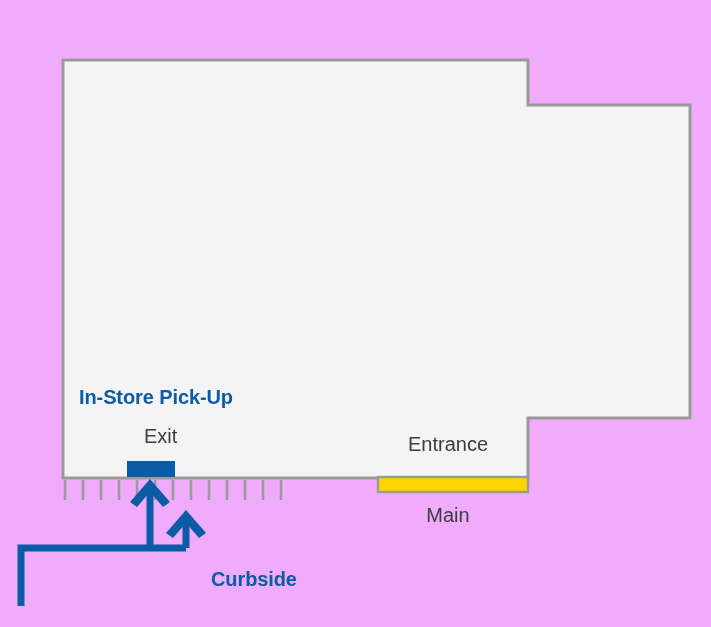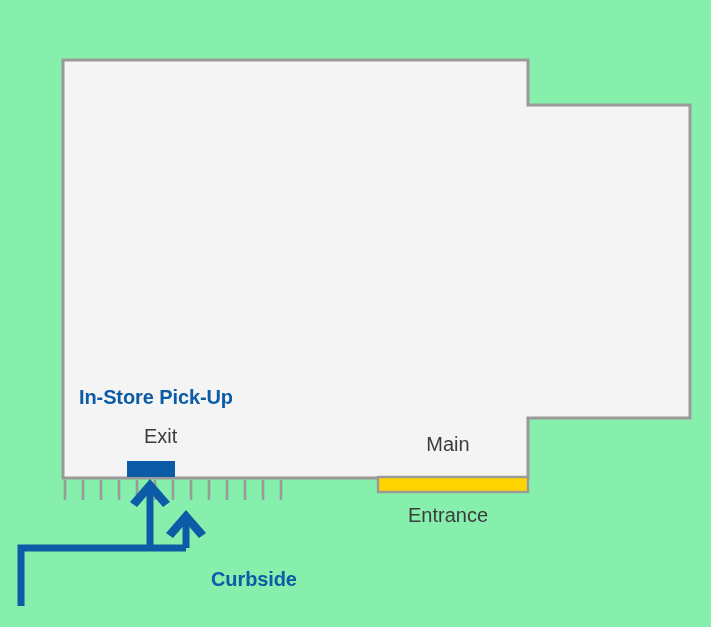--- a/index.html
+++ b/index.html
@@ -7,21 +7,21 @@
     padding: 0;
     background: #ffffff;
   }
   body {
     font-family: "Liberation Sans", sans-serif;
   }
   #map-root {
     position: relative;
     width: 711px;
     height: 627px;
-    background: #86efac;
+    background: #f0abfc;
     overflow: hidden;
   }
   #map-svg {
     position: absolute;
     left: 0;
     top: 0;
     width: 711px;
     height: 627px;
     display: block;
   }
@@ -101,22 +101,22 @@
 
     <path id="arrow-head-secondary" d="M 186 510 L 206 533 L 199 538 L 186 523 L 173 538 L 166 533 Z" fill="#0B5BA6"></path>
 
   </svg>
 
   <div class="lbl lbl-accent" id="label-in-store-pickup">In-Store Pick-Up</div>
 
   <div class="lbl lbl-neutral" id="label-exit">Exit</div>
 
   <div class="lbl lbl-neutral" id="label-main-entrance">
+    <div>Entrance</div>
     <div>Main</div>
-    <div>Entrance</div>
   </div>
 
   <div class="lbl lbl-accent" id="label-curbside-pickup-parking">
     <div>Curbside</div>
     
   </div>
 
 </div>
 
 </body></html>

